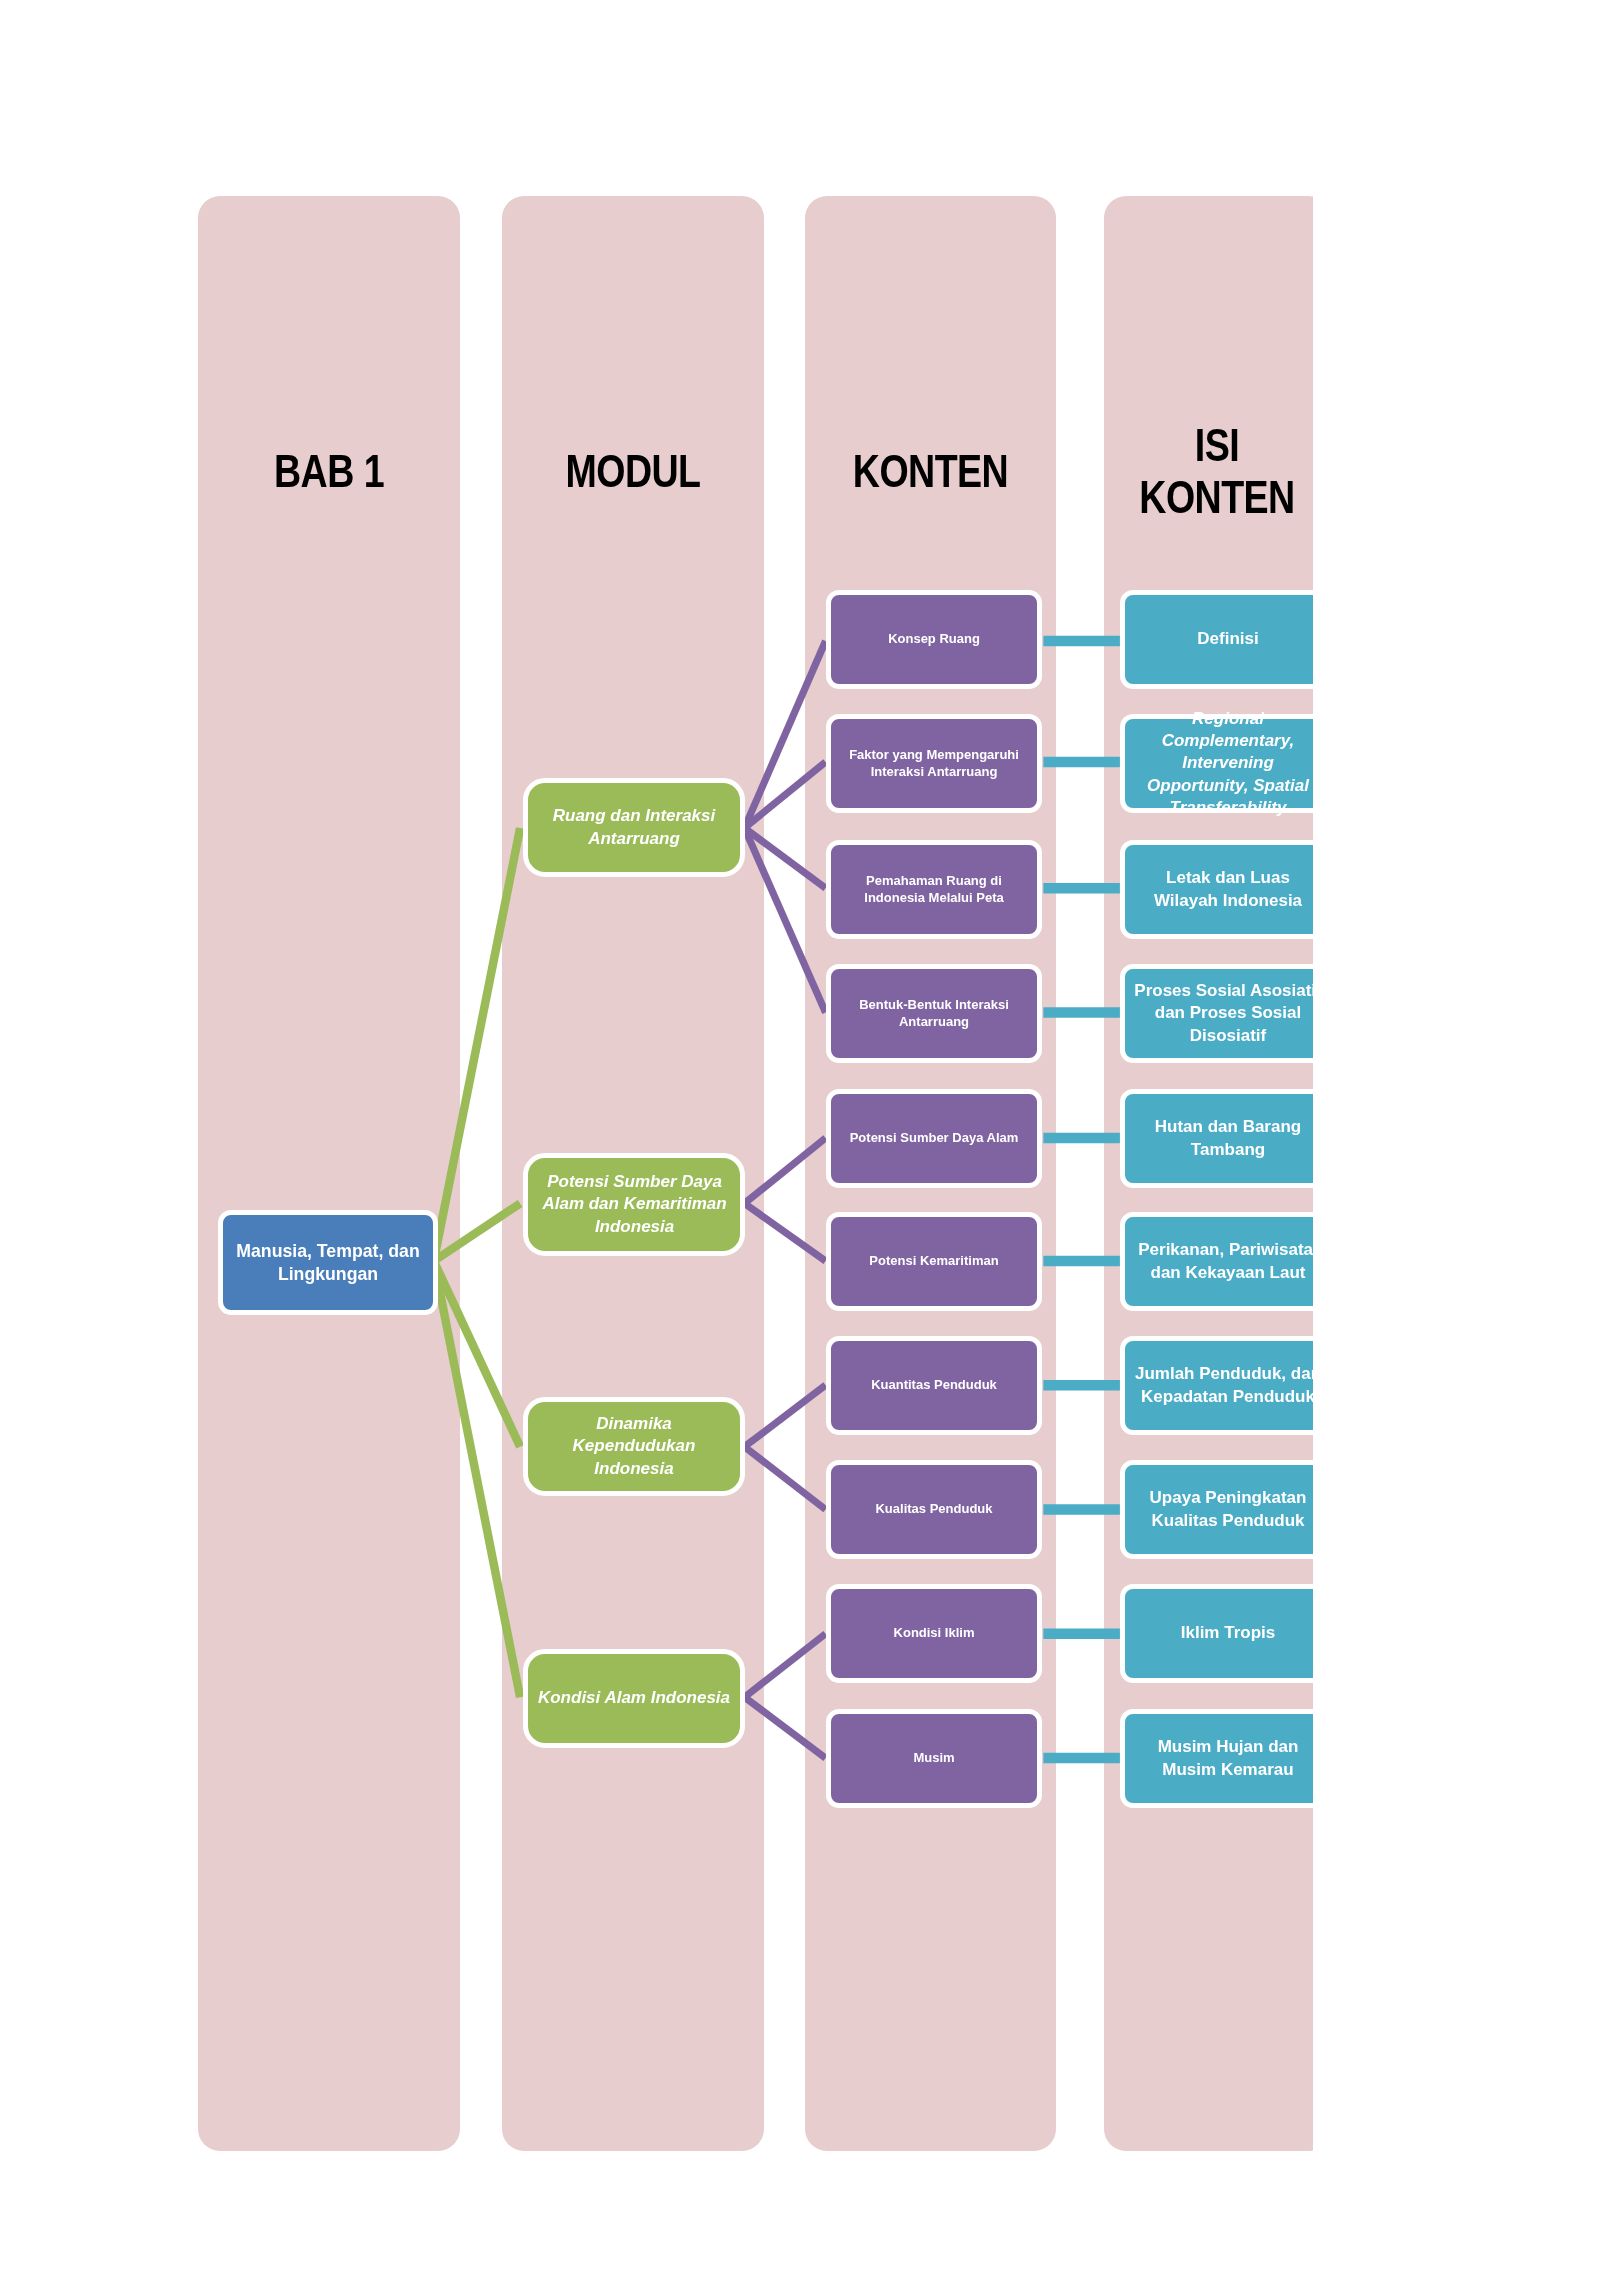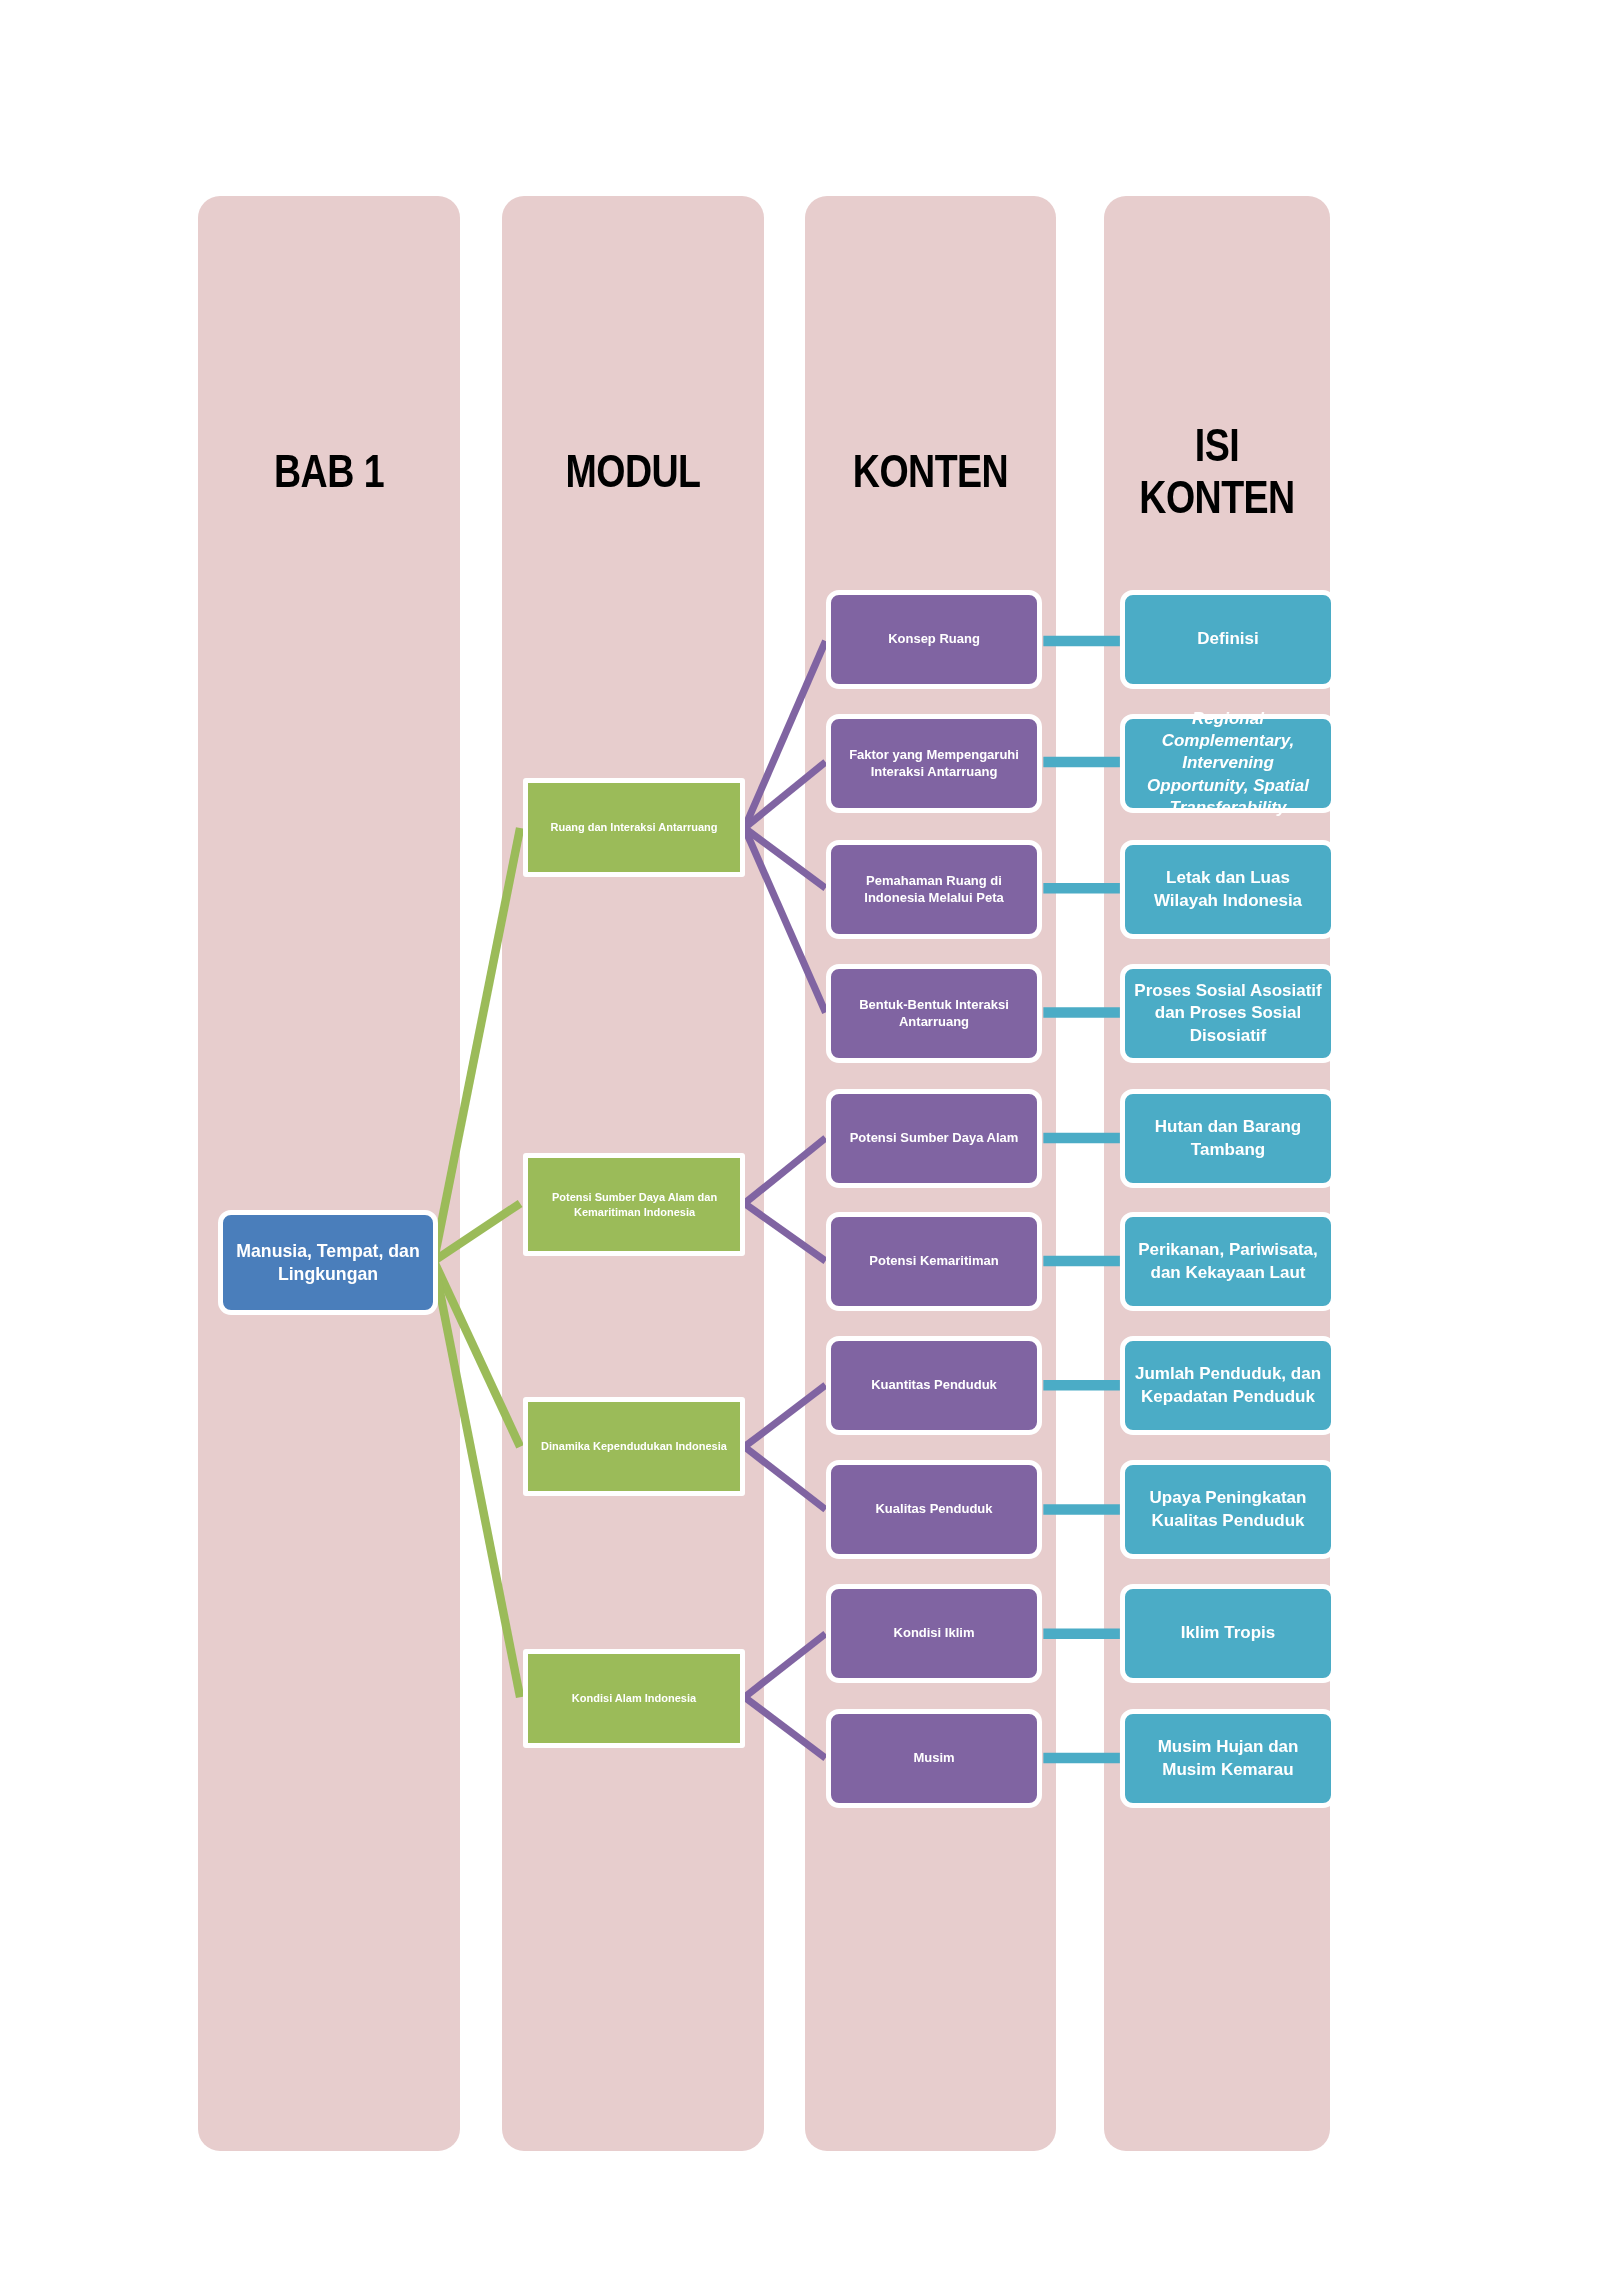--- a/index.html
+++ b/index.html
@@ -1,20 +1,20 @@
 <!DOCTYPE html>
 <html style="font-size:10.5px"><head>
 <meta charset="utf-8">
 <style>
   html,body{margin:0;padding:0;background:#ffffff;}
   body{font-family:"Liberation Sans",sans-serif;}
 
   #stage{
     position:relative;
-    width:1623px;
+    width:1313px;
     height:2295px;
     background:#ffffff;
     overflow:hidden;
   }
 
   
   .band{
     position:absolute;
     background:#e7cdcd;
     border-radius:22px;
@@ -59,22 +59,23 @@
   }
   .node span{display:block;width:100%;}
 
   .node.root{
     background:#4a7ebb;
     font-size:17.7px;
     border-radius:13px;
   }
   .node.modul{
     background:#9bbb59;
-    font-size:11px;
-    border-radius:3px;
+    font-size:17px;
+    border-radius:22px;
+    font-style:italic;
   }
   .node.konten{
     background:#8064a2;
     font-size:13px;
     border-radius:13px;
   }
   .node.isi{
     background:#4bacc6;
     font-size:17px;
     border-radius:13px;

